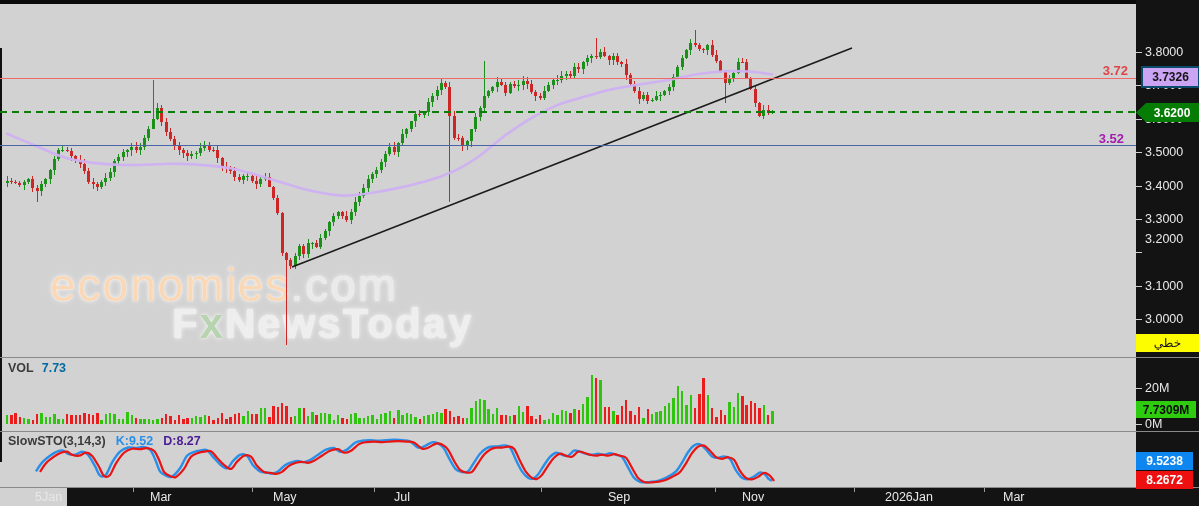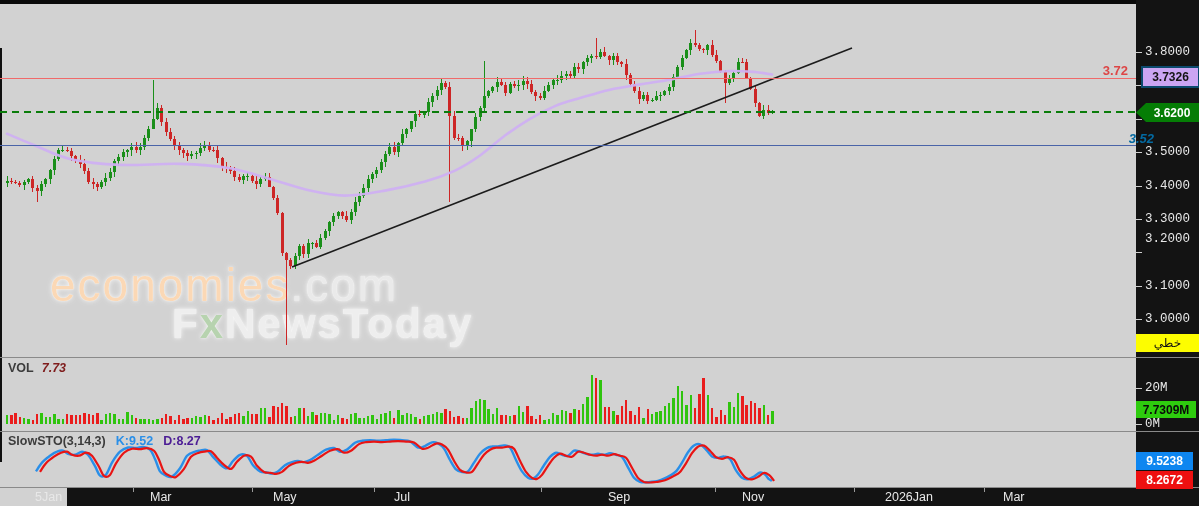--- a/index.html
+++ b/index.html
@@ -13,30 +13,30 @@
   
   .wm1{position:absolute;left:50px;top:258px;font-size:46px;font-weight:400;letter-spacing:2px;z-index:2;
        color:#ffd9b3;text-shadow:0 0 1px #fff,0 0 5px rgba(255,255,255,.95);opacity:.92;}
   .wm1 .com{color:#ededed;}
   .wm2{position:absolute;left:172px;top:300px;font-size:42px;font-weight:700;letter-spacing:2px;z-index:2;
        color:#f2f2f2;text-shadow:0 0 1px #fff,0 0 5px rgba(255,255,255,.95);opacity:.9;}
   .wm2 .fx-x{color:#b5d4ac;}
   
   .lvl-label{position:absolute;width:60px;text-align:right;font-size:13px;font-weight:700;z-index:5;}
   .lvl-res{left:1068px;top:63px;color:#dd4646;}
-  .lvl-sup{left:1094px;top:131px;color:#0369a1;font-style:italic;}
+  .lvl-sup{left:1064px;top:131px;color:#a21caf;}
   
   .ind-row{position:absolute;left:8px;font-size:12.5px;font-weight:700;z-index:5;color:#3c3c3c;}
   .vol-row{top:361px;}
   .sto-row{top:434px;}
-  .ind-row .v-green{color:#7f1d1d;margin-left:8px;font-weight:700;font-style:italic;}
+  .ind-row .v-green{color:#0369a1;margin-left:8px;font-weight:700;}
   .ind-row .v-blue{color:#2a8fe8;margin-left:10px;}
   .ind-row .v-red{color:#4c1d95;margin-left:10px;}
   
-  .ytick-label{position:absolute;left:1145px;font-size:12.5px;color:#e8e8e8;z-index:7;font-family:Liberation Mono, monospace;}
+  .ytick-label{position:absolute;left:1145px;font-size:12.5px;color:#e8e8e8;z-index:7;}
   .ytick-dash{position:absolute;left:1136px;width:6px;height:1px;background:#cfcfcf;z-index:7;}
   
   .xaxis{position:absolute;left:0;top:488px;width:1199px;height:18px;background:#131313;z-index:5;}
   .xaxis-corner{position:absolute;left:0;top:488px;width:67px;height:18px;background:#d2d2d2;z-index:6;}
   .xtick{position:absolute;top:490px;width:80px;text-align:left;font-size:12.5px;color:#e8e8e8;z-index:7;}
   .xtickmark{position:absolute;top:488px;width:1px;height:4px;background:#9a9a9a;z-index:7;}
   
   .badge{position:absolute;font-size:12px;font-weight:700;z-index:9;display:flex;
          align-items:center;justify-content:center;}
   .badge-ma{left:1141px;top:66px;width:55px;height:18px;background:#cba5f3;border:2px solid #0c4a6e;color:#141414;}

